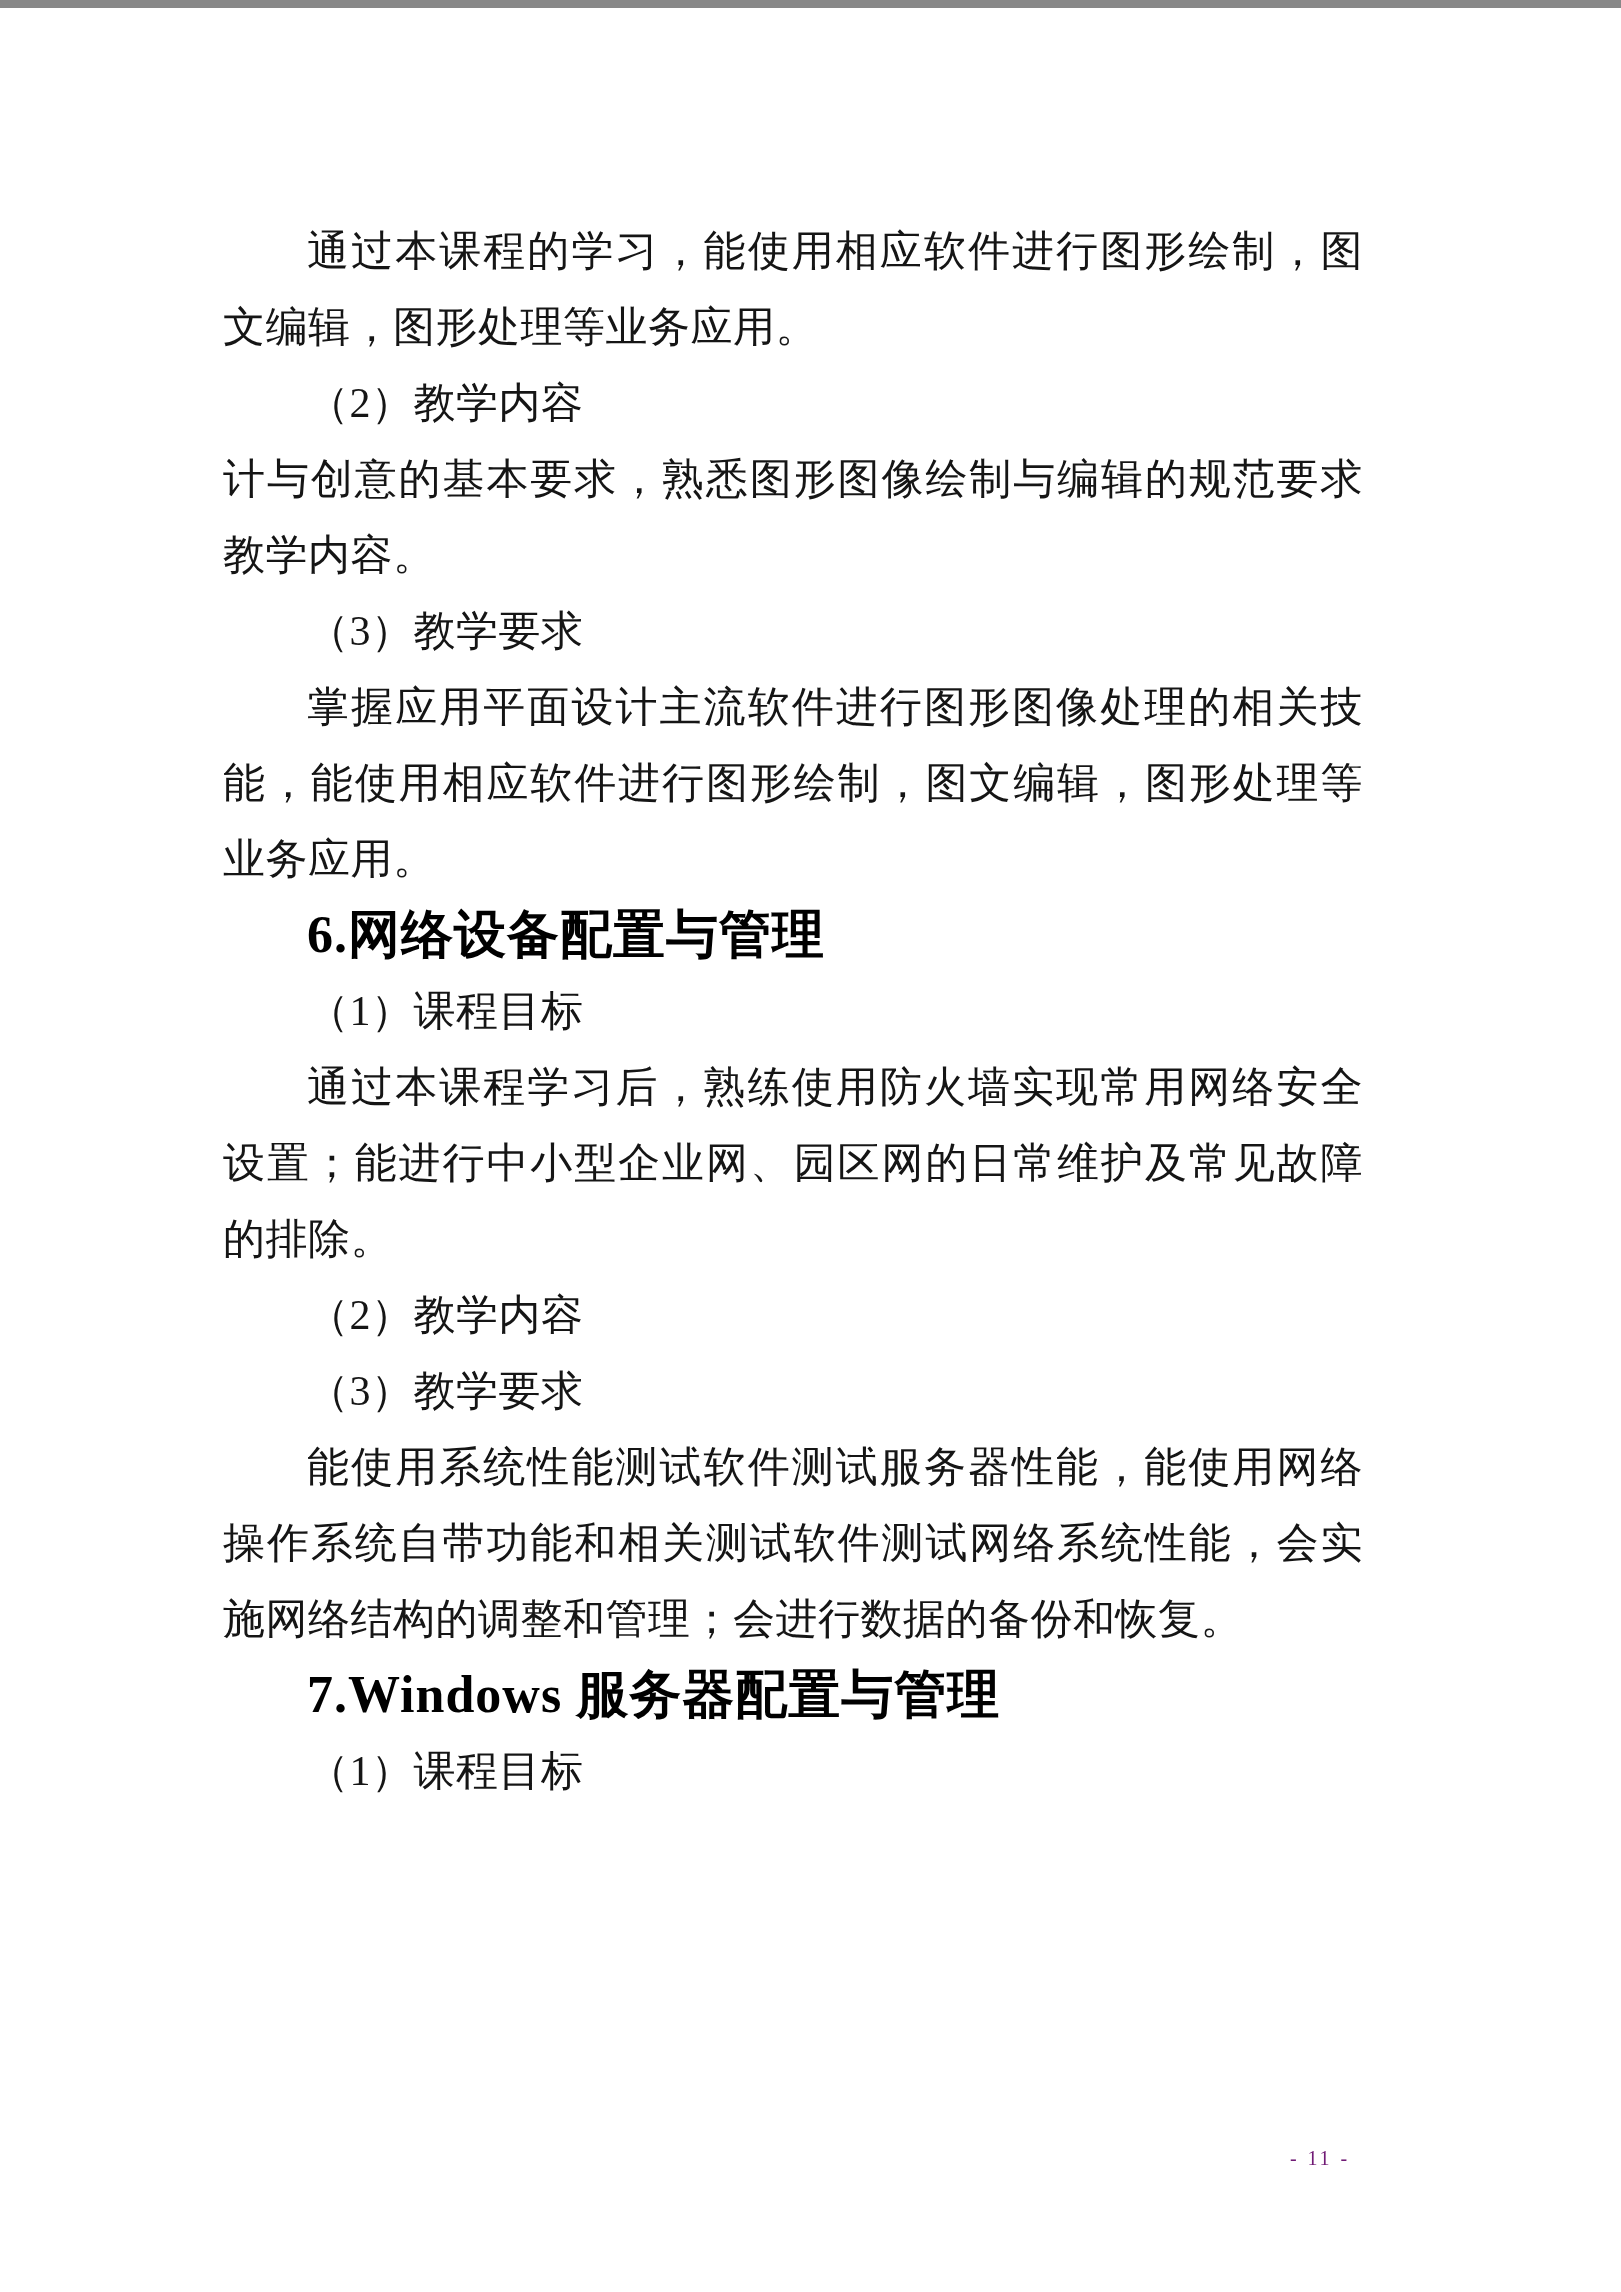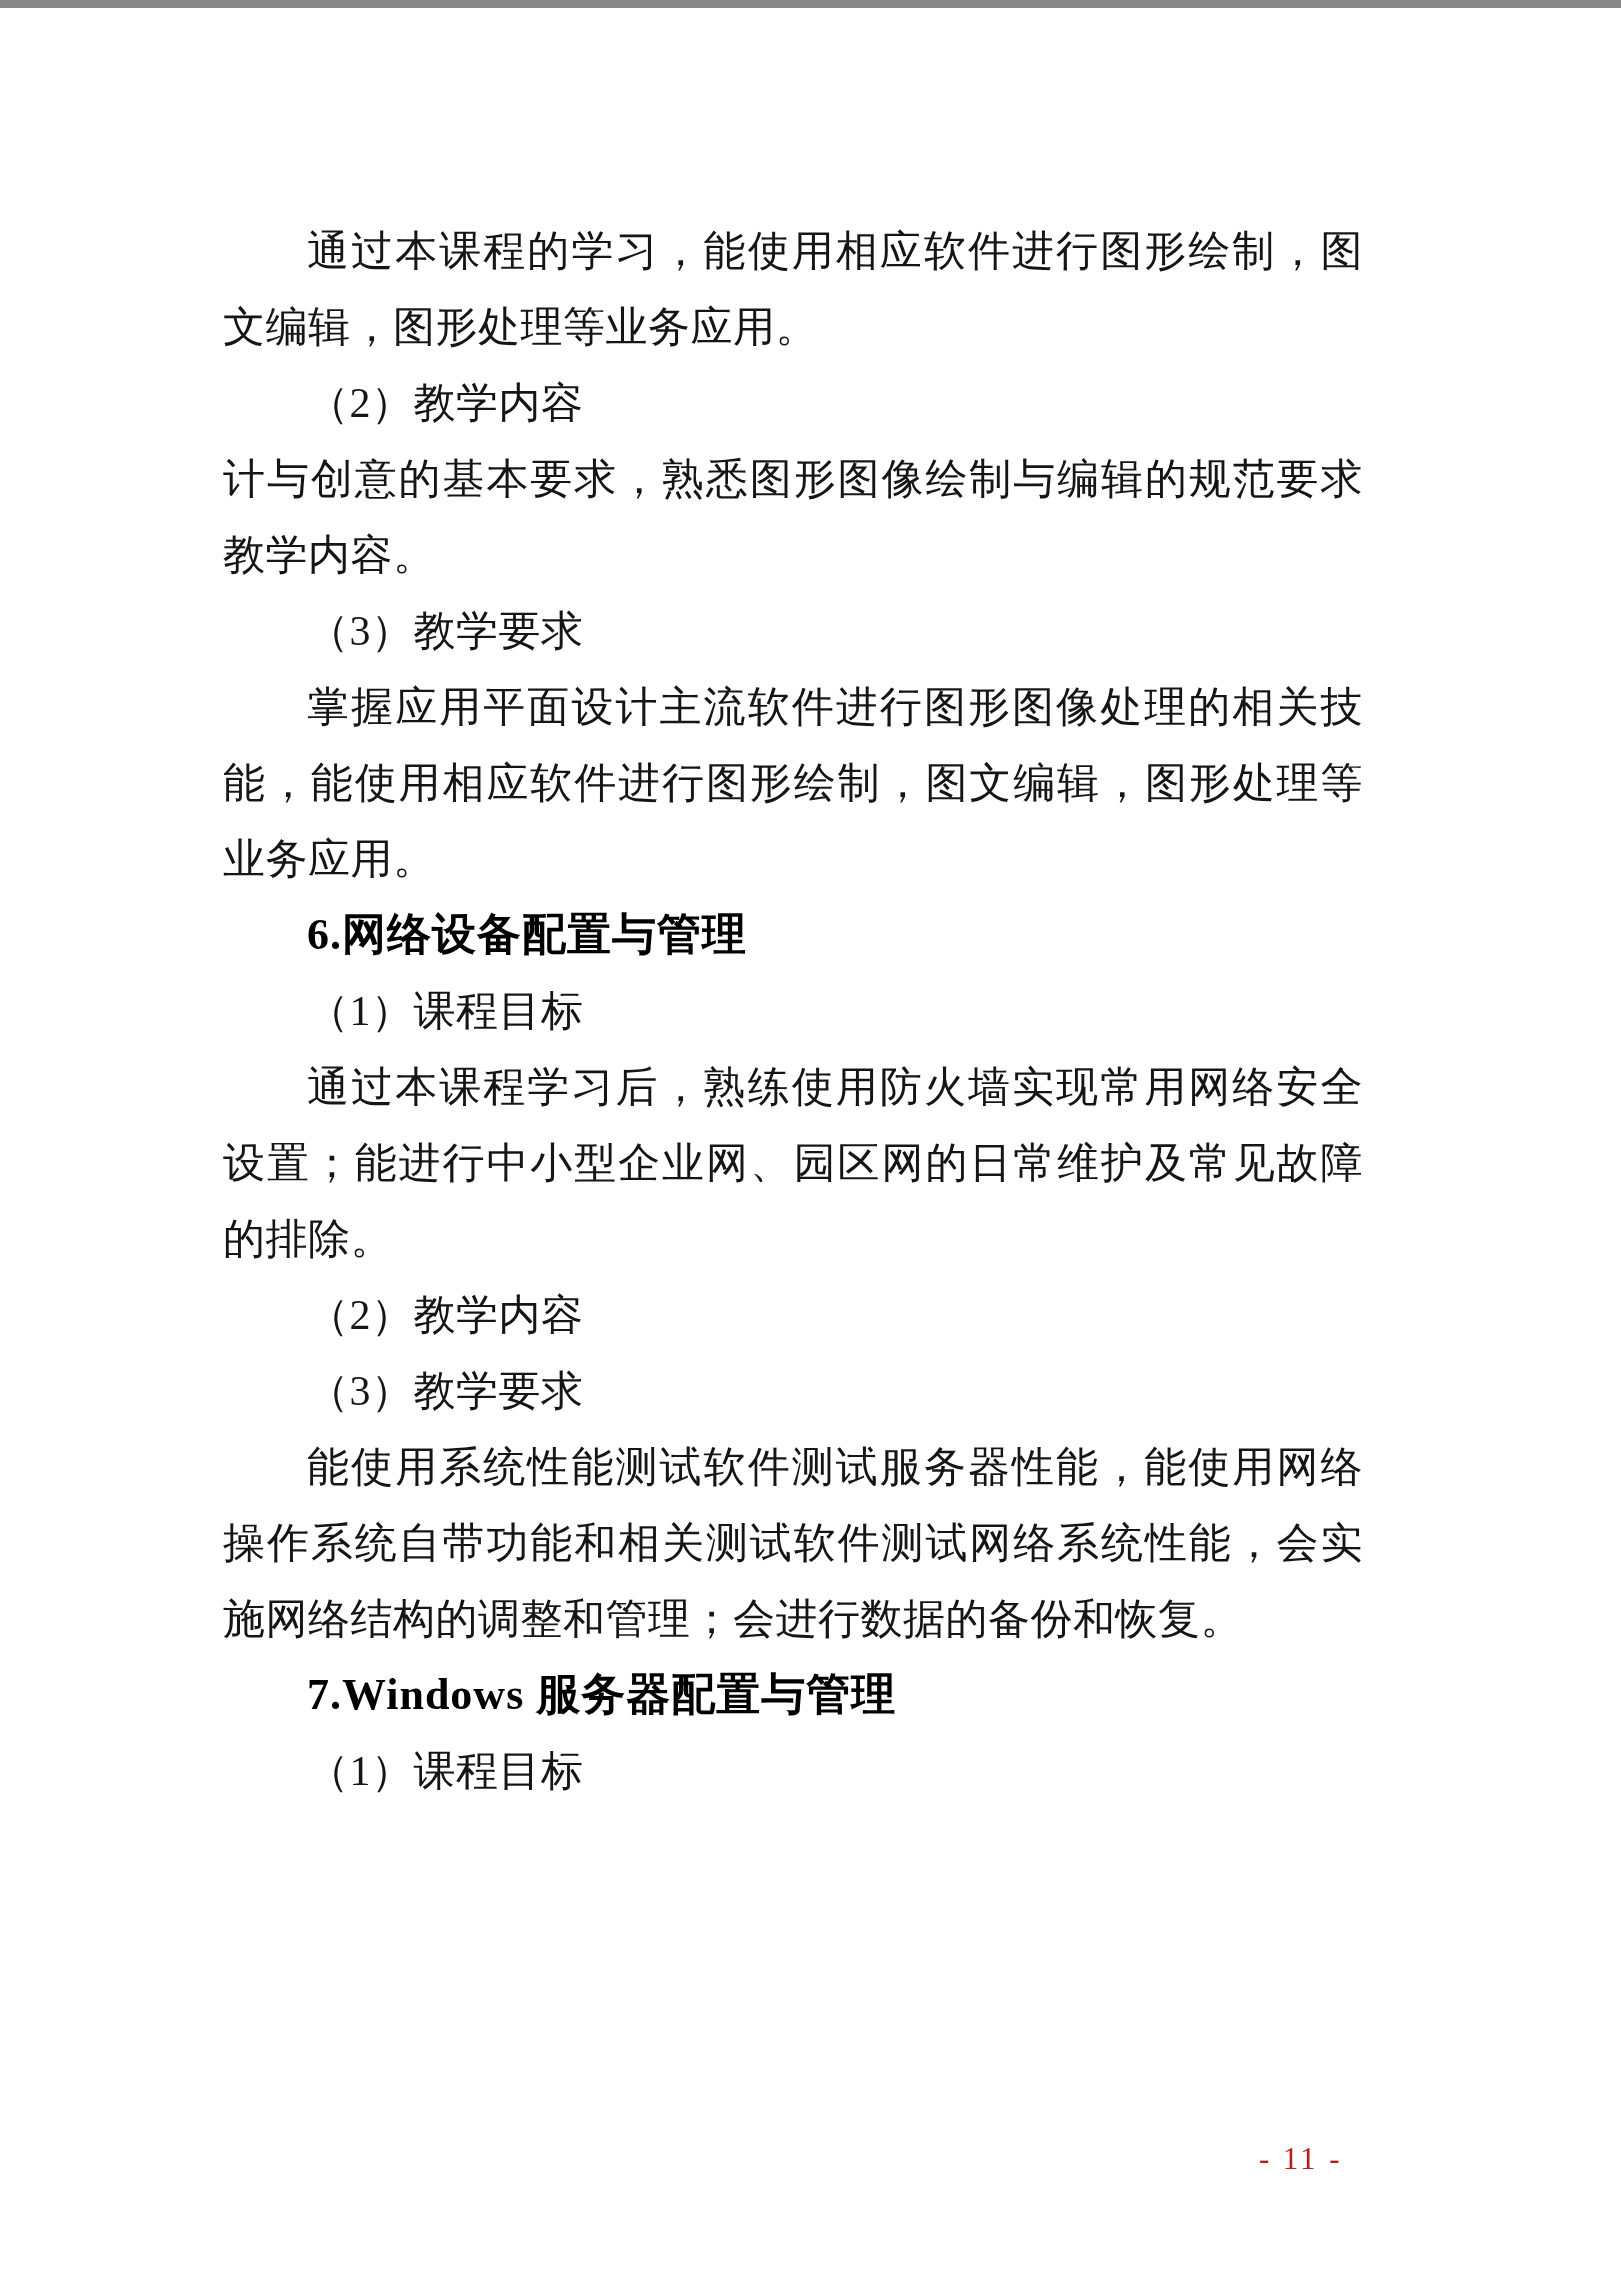--- a/index.html
+++ b/index.html
@@ -30,35 +30,35 @@
   }
   .line.indent { text-indent: 84px; }
   .line.justify {
     white-space: normal;
     text-align: justify;
     text-align-last: justify;
     text-justify: inter-character;
   }
   .line.bold {
     font-weight: bold;
-    font-size: 44px;
+    font-size: 52px;
     letter-spacing: 1px;
     color: #000000;
   }
   .pageno {
     position: absolute;
     top: 2133px;
     left: 1259px;
     width: 122px;
-    text-align: left;
+    text-align: center;
     font-family: "Liberation Serif", "DejaVu Serif", serif;
-    font-size: 31px;
+    font-size: 20px;
     line-height: 35px;
     letter-spacing: 2.9px;
-    color: #b91c1c;
+    color: #701a75;
   }
 </style>
 </head>
 <body>
 
 <div class="page">
   <div class="textblock">
       <div class="line indent justify">通过本课程的学习，能使用相应软件进行图形绘制，图</div>
       <div class="line">文编辑，图形处理等业务应用。</div>
       <div class="line indent">（2）教学内容</div>

